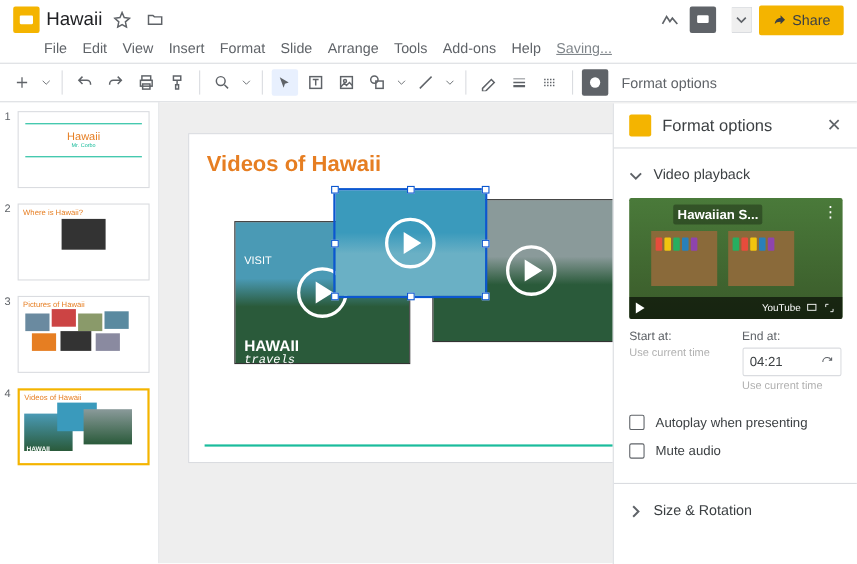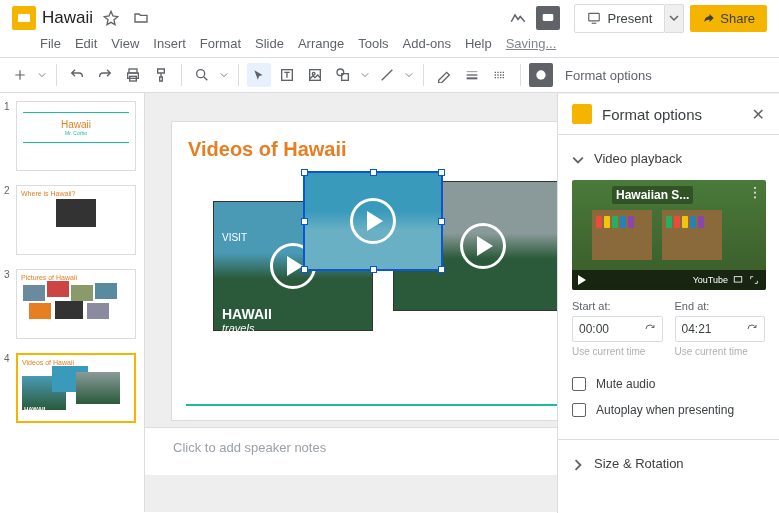--- a/index.html
+++ b/index.html
@@ -97,27 +97,20 @@
         <path d="M3 17l5-9 4 6 3-4 6 7"></path>
       </svg>
     </span>
   <span class="iconbtn" style="background:#5f6368;border-radius:2px;padding:3px 4px;">
       <svg width="14" height="14" viewBox="0 0 24 24" fill="#fff">
         <rect x="3" y="5" width="18" height="12" rx="2"></rect>
         <path d="M7 21l4-4"></path>
       </svg>
     </span>
   <div style="display:flex;margin-left:8px;">
-    <button class="present">
-        <svg width="14" height="14" viewBox="0 0 24 24" fill="none" stroke="#5f6368" stroke-width="2">
-          <rect x="3" y="4" width="18" height="13" rx="1"></rect>
-          <path d="M8 21h8"></path>
-        </svg>
-        <span>Present</span>
-      </button>
     <button class="present-dd">
         <svg width="10" height="10" viewBox="0 0 10 10">
           <path d="M1 3l4 4 4-4" stroke="#5f6368" stroke-width="1.5" fill="none"></path>
         </svg>
       </button>
   </div>
   <button class="share">
       <svg width="14" height="14" viewBox="0 0 24 24" fill="#3c4043">
         <path d="M13 5l7 7-7 7v-4c-4 0-7 1-9 4 0-6 4-10 9-10V5z"></path>
       </svg>
@@ -307,39 +300,38 @@
           <div class="playc">
               <div class="playt"></div>
             </div>
         </div>
         <div class="vb vb1">
           <div class="playc">
               <div class="playt"></div>
             </div>
           <div style="position:absolute;top:30px;left:8px;color:#fff;font-size:10px;">VISIT</div>
           <div class="hawaiitxt">HAWAII</div>
-          <div class="travels" style="bottom:-4px;">travels</div>
+          <div class="travels" style="bottom:-4px;font-family:Liberation Mono, monospace;">travels</div>
         </div>
         <div class="vb vb2">
           <div class="playc">
               <div class="playt"></div>
             </div>
           <div class="handle" style="left:-4px;top:-4px;"></div>
           <div class="handle" style="right:-4px;top:-4px;"></div>
           <div class="handle" style="left:-4px;bottom:-4px;"></div>
           <div class="handle" style="right:-4px;bottom:-4px;"></div>
           <div class="handle" style="left:calc(50% - 3px);top:-4px;"></div>
           <div class="handle" style="left:calc(50% - 3px);bottom:-4px;"></div>
           <div class="handle" style="top:calc(50% - 3px);left:-4px;"></div>
           <div class="handle" style="top:calc(50% - 3px);right:-4px;"></div>
         </div>
       </div>
       <div class="sline" style="bottom:14px;"></div>
     </div>
-    <div class="notes">Click to add speaker notes</div>
   </div>
 </div>
 
 <div class="panel">
   <div class="phead">
     <div class="phead-icon"></div>
     <div class="phead-title">Format options</div>
     <div class="close">✕</div>
   </div>
   <div class="section">
@@ -376,47 +368,41 @@
             <rect x="3" y="4" width="18" height="13"></rect>
           </svg>
         <svg width="12" height="10" viewBox="0 0 24 24" fill="none" stroke="#fff" stroke-width="2">
             <path d="M4 4h6M4 4v6M20 20h-6M20 20v-6"></path>
           </svg>
       </div>
     </div>
     <div class="timerow">
       <div class="timecol">
         <div class="timelbl">Start at:</div>
-        <div class="timein">
-          <span>00:00</span>
-          <svg class="reload" viewBox="0 0 24 24" fill="none" stroke="#5f6368" stroke-width="2">
-              <path d="M4 12a8 8 0 018-8 8 8 0 017 4M20 4v5h-5"></path>
-            </svg>
-        </div>
         <div class="hint">Use current time</div>
       </div>
       <div class="timecol">
         <div class="timelbl">End at:</div>
         <div class="timein">
           <span>04:21</span>
           <svg class="reload" viewBox="0 0 24 24" fill="none" stroke="#5f6368" stroke-width="2">
               <path d="M4 12a8 8 0 018-8 8 8 0 017 4M20 4v5h-5"></path>
             </svg>
         </div>
         <div class="hint">Use current time</div>
       </div>
     </div>
     <div style="height:14px;"></div>
     <div class="check">
       <div class="cbox"></div>
-      <span>Mute audio</span>
+      <span>Autoplay when presenting</span>
     </div>
     <div class="check">
       <div class="cbox"></div>
-      <span>Autoplay when presenting</span>
+      <span>Mute audio</span>
     </div>
   </div>
   <div class="secdiv"></div>
   <div class="section" style="padding-top:4px;">
     <div class="sechead">
       <svg width="12" height="12" viewBox="0 0 10 10">
           <path d="M3 1l4 4-4 4" stroke="#5f6368" stroke-width="1.5" fill="none"></path>
         </svg>
       <span>Size &amp; Rotation</span>
     </div>

